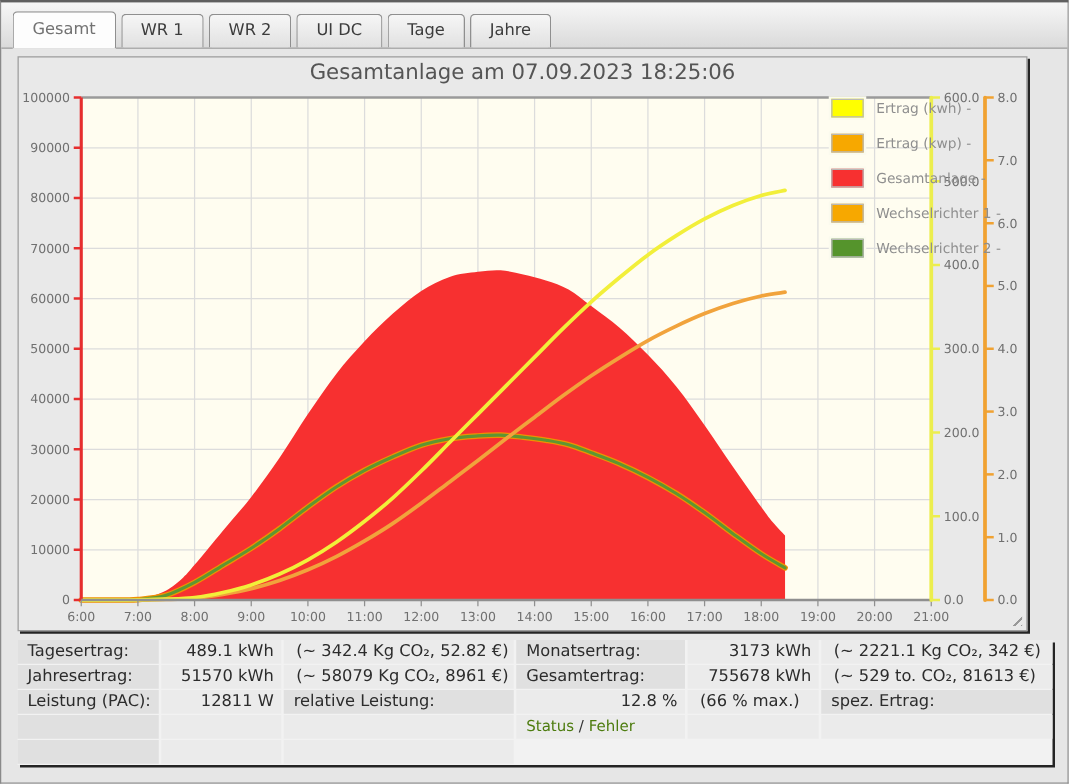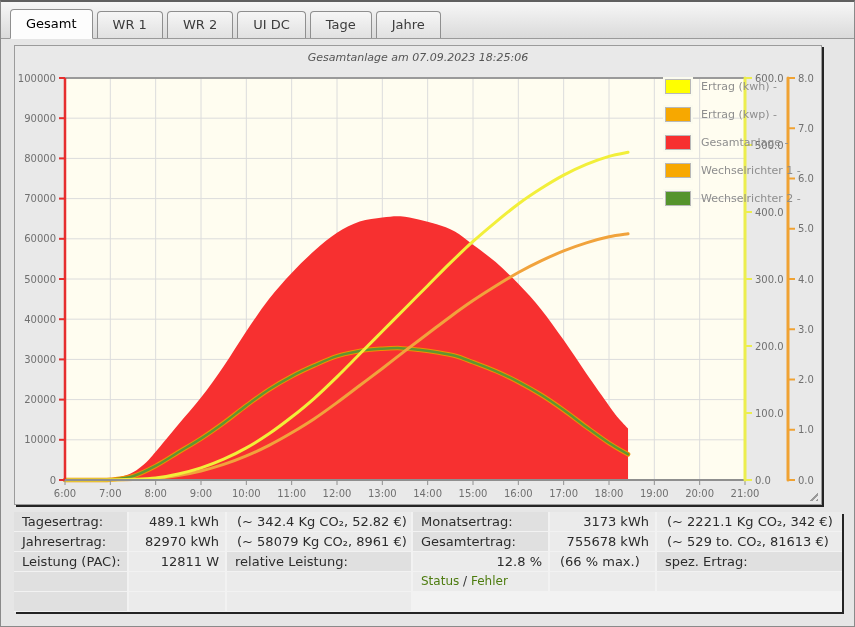--- a/index.html
+++ b/index.html
@@ -5,26 +5,26 @@
   html,body{margin:0;padding:0;background:#cfcfcf;}
   .page{position:relative;width:855px;height:627px;box-sizing:border-box;
         background:#e6e6e6;border:1px solid #8a8a8a;border-top:2px solid #606060;
         font-family:"DejaVu Sans","Liberation Sans",sans-serif;overflow:hidden;}
   
   .tabbar{display:flex;align-items:flex-end;height:37px;padding-left:9px;
           background:linear-gradient(#f7f7f7,#dadada);border-bottom:1px solid #9a9a9a;box-sizing:border-box;}
   .tab{height:26px;line-height:26px;padding:0 15px;margin-right:4px;font-size:13px;color:#3c3c3c;
        background:linear-gradient(#f6f6f6,#e1e1e1);border:1px solid #8f8f8f;border-bottom:none;
        border-radius:4px 4px 0 0;cursor:pointer;white-space:nowrap;}
-  .tab.active{background:#fdfdfd;height:28px;line-height:28px;margin-bottom:-1px;border-bottom:1px solid #fdfdfd;color:#000000;}
+  .tab.active{background:#fdfdfd;height:28px;line-height:28px;margin-bottom:-1px;border-bottom:1px solid #fdfdfd;color:#737373;}
   
   .content{padding:6px 13px 0 13px;}
   .chart-panel{position:relative;width:806px;background:#e9e9e9;border:1px solid #9b9b9b;
                box-shadow:2px 2px 0 0 #242424;}
-  .chart-title{height:24px;line-height:24px;text-align:center;font-size:11px;color:#555;font-style:italic;}
+  .chart-title{height:24px;line-height:24px;text-align:center;font-size:17px;color:#555;}
   .chart-area{position:relative;width:806px;height:434px;}
   #chart-svg{position:absolute;left:0;top:0;}
   .axlbl{font-size:10px;fill:#707070;}
   .legend{position:absolute;left:650px;top:9px;}
   .legend-row{display:flex;align-items:center;height:14px;margin-bottom:14px;cursor:pointer;}
   .legend-swatch{width:24px;height:13px;border:1px solid #b8b8b8;box-shadow:0 0 0 2px #fbfbee;margin-right:10px;}
   .legend-label{font-size:11px;color:#8e8e8e;white-space:nowrap;}
   .grip{position:absolute;right:3px;bottom:3px;width:11px;height:11px;cursor:nwse-resize;
         clip-path:polygon(100% 0,100% 100%,0 100%);
         background:repeating-linear-gradient(-45deg,#999 0 1.5px,transparent 1.5px 4.2px);}
@@ -210,21 +210,21 @@
 
     <div class="stats">
       <div class="cell lbl">Tagesertrag:</div>
       <div class="cell val">489.1 kWh</div>
       <div class="cell det">(~ 342.4 Kg CO₂, 52.82 €)</div>
       <div class="cell lbl">Monatsertrag:</div>
       <div class="cell val">3173 kWh</div>
       <div class="cell det">(~ 2221.1 Kg CO₂, 342 €)</div>
 
       <div class="cell lbl">Jahresertrag:</div>
-      <div class="cell val">82970 kWh</div>
+      <div class="cell val">51570 kWh</div>
       <div class="cell det">(~ 58079 Kg CO₂, 8961 €)</div>
       <div class="cell lbl">Gesamtertrag:</div>
       <div class="cell val">755678 kWh</div>
       <div class="cell det">(~ 529 to. CO₂, 81613 €)</div>
 
       <div class="cell lbl">Leistung (PAC):</div>
       <div class="cell val">12811 W</div>
       <div class="cell lbl">relative Leistung:</div>
       <div class="cell val">12.8 %</div>
       <div class="cell det">(66 % max.)</div>

